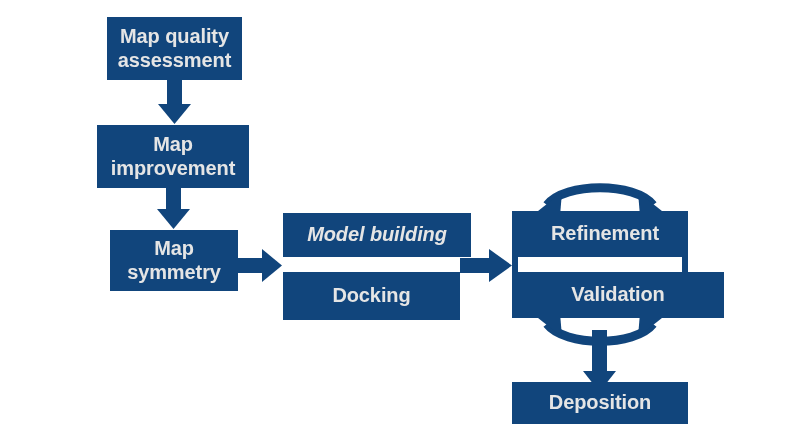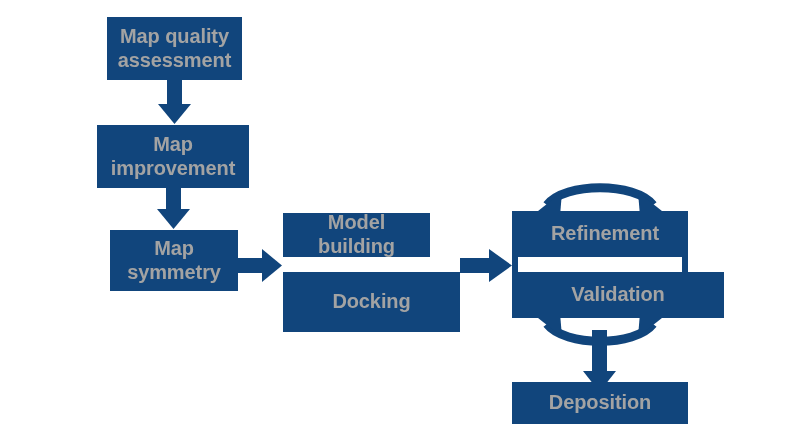--- a/index.html
+++ b/index.html
@@ -15,21 +15,21 @@
     position: relative;
     width: 800px;
     height: 443px;
     background: #ffffff;
     overflow: hidden;
   }
   .node {
     position: absolute;
     box-sizing: border-box;
     background: #11457C;
-    color: #a3a3a3;
+    color: #e5e5e5;
     display: flex;
     align-items: center;
     justify-content: center;
     text-align: center;
     font-family: "Liberation Sans", sans-serif;
     font-size: 20px;
     font-weight: 600;
     line-height: 1.18;
     letter-spacing: -0.1px;
     padding: 2px 6px;
@@ -37,22 +37,22 @@
   }
   .node-label {
     display: block;
     white-space: pre-line;
   }
 
   
   #node-map-quality      { left: 107px; top: 17px;  width: 135px; height: 63px; }
   #node-map-improvement  { left: 97px;  top: 125px; width: 152px; height: 63px; }
   #node-map-symmetry     { left: 110px; top: 230px; width: 128px; height: 61px; }
-  #node-model-building   { left: 283px; top: 213px; width: 147px; height: 44px; }
-  #node-docking          { left: 283px; top: 272px; width: 177px; height: 60px; }
+  #node-model-building   { left: 283px; top: 213px; width: 188px; height: 44px; font-style: italic; }
+  #node-docking          { left: 283px; top: 272px; width: 177px; height: 48px; }
   #node-refinement       { left: 512px; top: 211px; width: 176px; height: 46px; padding-left: 16px; }
   #node-validation       { left: 512px; top: 272px; width: 212px; height: 46px; }
   #node-deposition       { left: 512px; top: 382px; width: 176px; height: 42px; }
 
   
   .gap-edge {
     position: absolute;
     background: #11457C;
     width: 6px;
     height: 17px;

